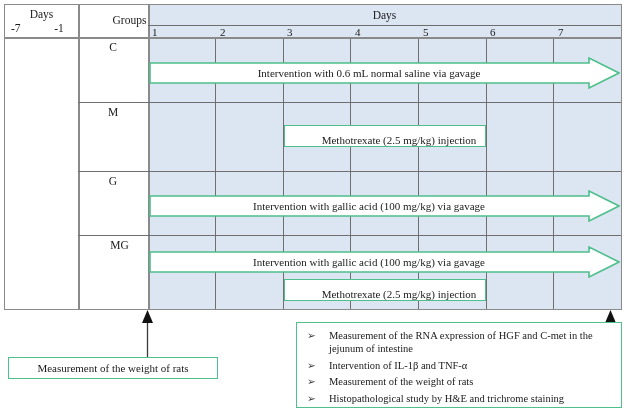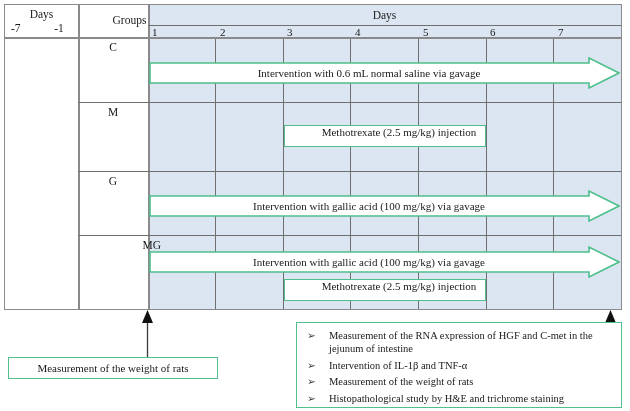--- a/index.html
+++ b/index.html
@@ -48,21 +48,21 @@
   .arrow-label{
     position:absolute;top:0;left:0;height:100%;
     display:flex;align-items:center;justify-content:center;
     font-size:11px;color:#1a1a1a;white-space:nowrap;
     pointer-events:none;
   }
   
   .gbox{
     position:absolute;box-sizing:border-box;
     border:1.2px solid #4fbf8b;background:#ffffff;
-    display:flex;align-items:flex-start;justify-content:center;
+    display:flex;align-items:flex-end;justify-content:center;
     font-size:11px;color:#1a1a1a;white-space:nowrap;padding-left:28px;
   }
 
   
   .wbox{
     position:absolute;box-sizing:border-box;
     border:1.2px solid #4fbf8b;background:#ffffff;
     display:flex;align-items:center;justify-content:center;
     font-size:11px;color:#1a1a1a;
   }
@@ -140,21 +140,21 @@
 
     <div class="cell top" style="left:73px;top:33px;width:70px;height:24px;">
       <span>C</span>
     </div>
     <div class="cell top" style="left:73px;top:98px;width:70px;height:24px;">
       <span>M</span>
     </div>
     <div class="cell top" style="left:73px;top:167px;width:70px;height:24px;">
       <span>G</span>
     </div>
-    <div class="cell top" style="left:73px;top:231px;width:83px;height:24px;justify-content:flex-end;">
+    <div class="cell top" style="left:73px;top:231px;width:83px;height:24px;">
       <span>MG</span>
     </div>
 
     <div class="arrow-wrap" style="left:144px;top:52px;width:471px;height:32px;">
       <svg width="471" height="32" viewBox="0 0 471 32" preserveAspectRatio="none">
         <polygon points="1,6 440,6 440,1 470,16 440,31 440,26 1,26" fill="#ffffff" stroke="#4fbf8b" stroke-width="1.6" stroke-linejoin="miter"></polygon>
       </svg>
       <div class="arrow-label" style="width:440px;">
         <span>Intervention with 0.6 mL normal saline via gavage</span>
       </div>

